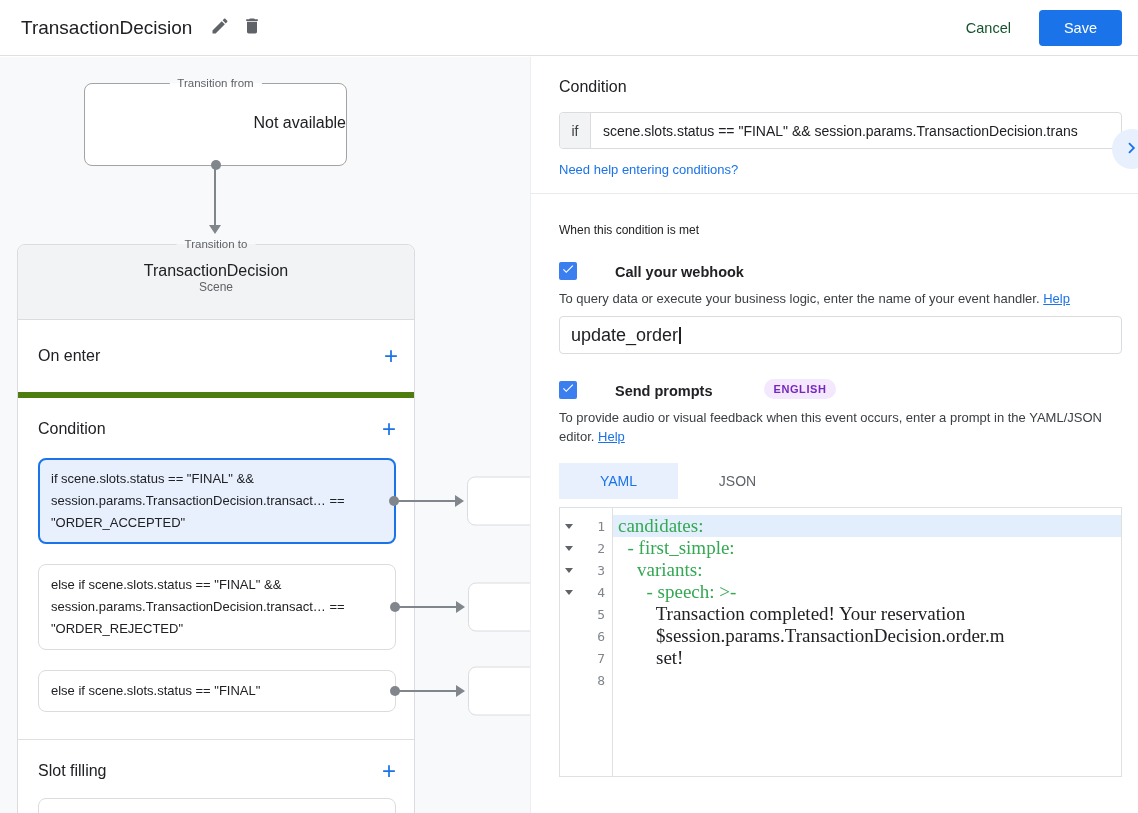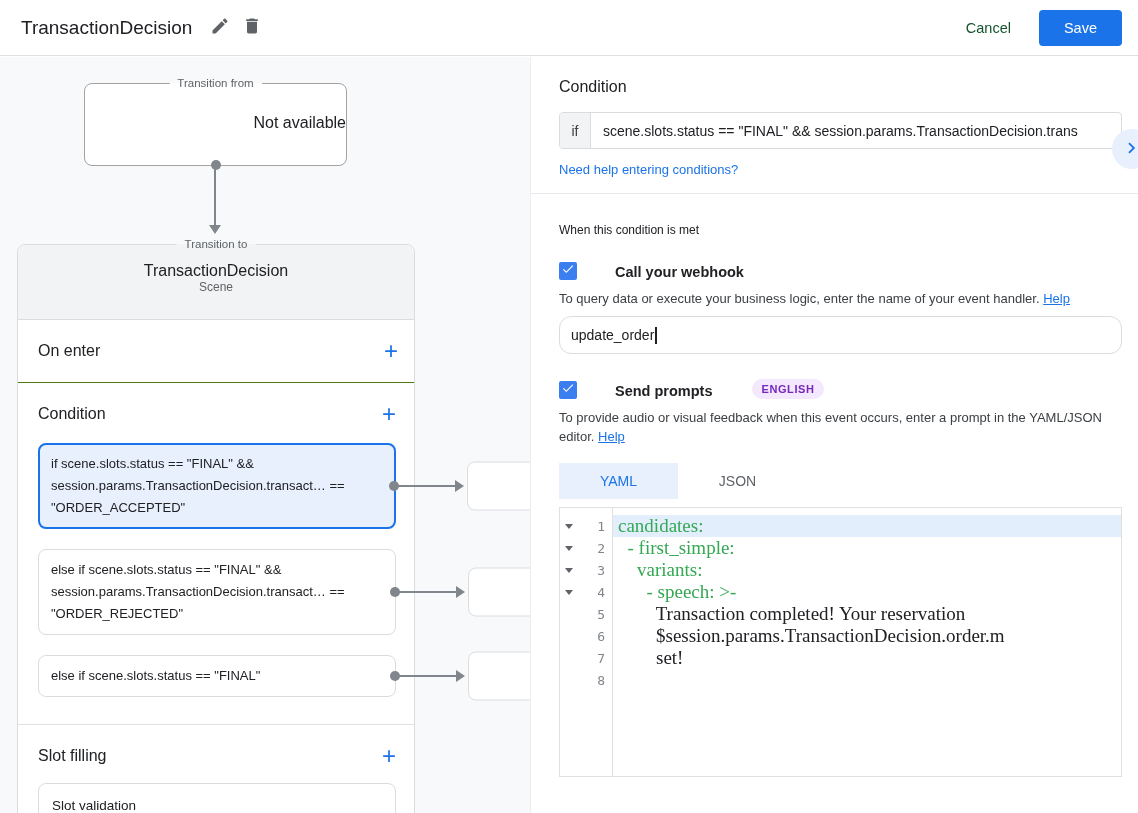--- a/index.html
+++ b/index.html
@@ -33,21 +33,21 @@
   .v-arrow { position:absolute; left:209px; top:168px; width:0; height:0;
              border-left:6px solid transparent; border-right:6px solid transparent; border-top:9px solid #80868b; }
 
   .scene-card { position:absolute; left:17px; top:187px; width:398px; height:720px; background:#fff;
                 border:1px solid #dadce0; border-radius:8px; }
   .scene-header { height:75px; background:#f1f3f4; border-bottom:1px solid #dadce0; border-radius:8px 8px 0 0; text-align:center; }
   .scene-title { padding-top:17px; font-size:16px; color:#202124; }
   .scene-sub { margin-top:0; font-size:12px; color:#5f6368; }
 
   .sec-row { display:flex; align-items:center; justify-content:space-between; padding:0 16px 0 20px; }
-  .on-enter { height:63px; border-bottom:1px solid #4d7c0f; }
+  .on-enter { height:78px; border-bottom:6px solid #4d7c0f; }
   .sec-label { font-size:16px; color:#202124; }
   .plus { color:#1a73e8; font-size:24px; font-weight:400; line-height:24px; background:none; border:none; cursor:pointer; font-family:inherit; }
 
   .cond-section { padding:11px 18px 27px 20px; border-bottom:1px solid #e0e0e0; }
   .cond-head { display:flex; align-items:center; justify-content:space-between; height:40px; margin-bottom:9px; padding-right:-2px; }
   .cond-card { position:relative; background:#fff; border:1px solid #dadce0; border-radius:8px;
                padding:9px 12px; font-size:13px; line-height:22px; color:#202124; margin-bottom:20px; cursor:pointer; }
   .cond-card.selected { border:2px solid #1a73e8; background:#e8f0fe; padding:8px 11px; }
   .cond-card.last { margin-bottom:0; }
   .cdot   { position:absolute; left:100%; top:50%; margin:-5px 0 0 -5px; width:10px; height:10px; border-radius:50%; background:#80868b; }
@@ -79,24 +79,24 @@
   .divider { height:1px; background:#e8eaed; margin:15px -16px 0 -28px; }
 
   .when-title { margin-top:29px; font-size:12px; font-weight:400; color:#202124; }
   .chk-row { display:flex; align-items:flex-end; margin-top:25px;gap:24px; }
   .chk { width:18px; height:18px; border-radius:2px; background:#3b7ef0; display:flex; align-items:center;
          justify-content:center; cursor:pointer; flex:none; }
   .chk-label { margin-left:14px; font-size:14.5px; font-weight:700; color:#202124; }
   .desc { margin-top:9px; font-size:13px; color:#3c4043; line-height:19px; }
   .desc .hl { color:#1a73e8; text-decoration:underline; cursor:pointer; }
   .desc2 { max-width:566px; }
-  .text-field { margin-top:8px; height:38px; border:1px solid #dadce0; border-radius:12px; display:flex;
-                align-items:center; padding:0 11px; font-size:14px; color:#202124; cursor:text; }
+  .text-field { margin-top:8px; height:38px; border:1px solid #dadce0; border-radius:4px; display:flex;
+                align-items:center; padding:0 11px; font-size:18px; color:#202124; cursor:text; }
   .caret { display:inline-block; width:1.5px; height:17px; background:#202124; margin-left:1px; }
-  .badge { margin-left:16px; background:#f3e8fd; color:#7627bb; font-size:11px; font-weight:700;
+  .badge { margin-left:28px; background:#f3e8fd; color:#7627bb; font-size:11px; font-weight:700;
            letter-spacing:0.6px; padding:4px 9px; border-radius:10px; }
 
   .tabs { margin-top:17px; display:flex; }
   .tab { width:119px; height:36px; line-height:36px; text-align:center; font-size:14px; font-weight:500; cursor:pointer; }
   .tab.active { background:#e8f0fe; color:#1a73e8; }
   .tab.inactive { color:#5f6368; }
 
   .editor { margin-top:8px; border:1px solid #e0e0e0; height:270px; display:flex; background:#fff; }
   .gutter { width:53px; border-right:1px solid #e0e0e0; padding-top:7px; }
   .grow { height:22px; display:flex; align-items:center; }

